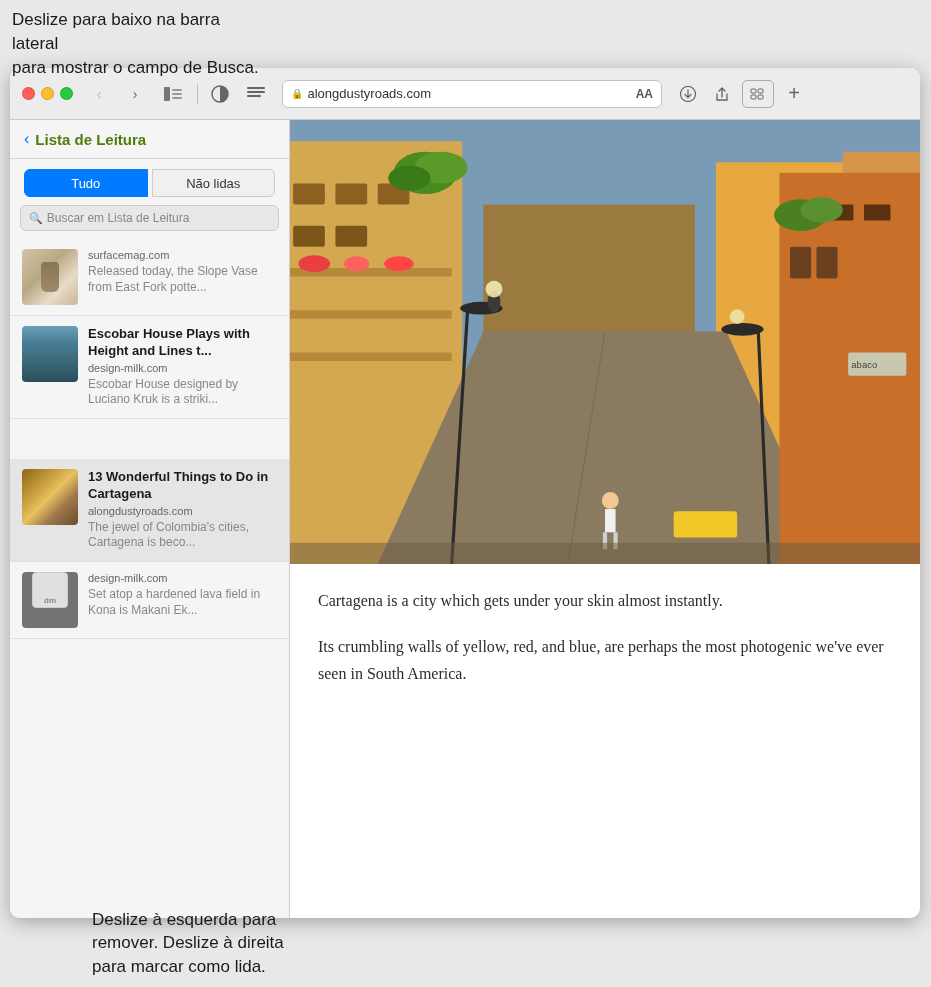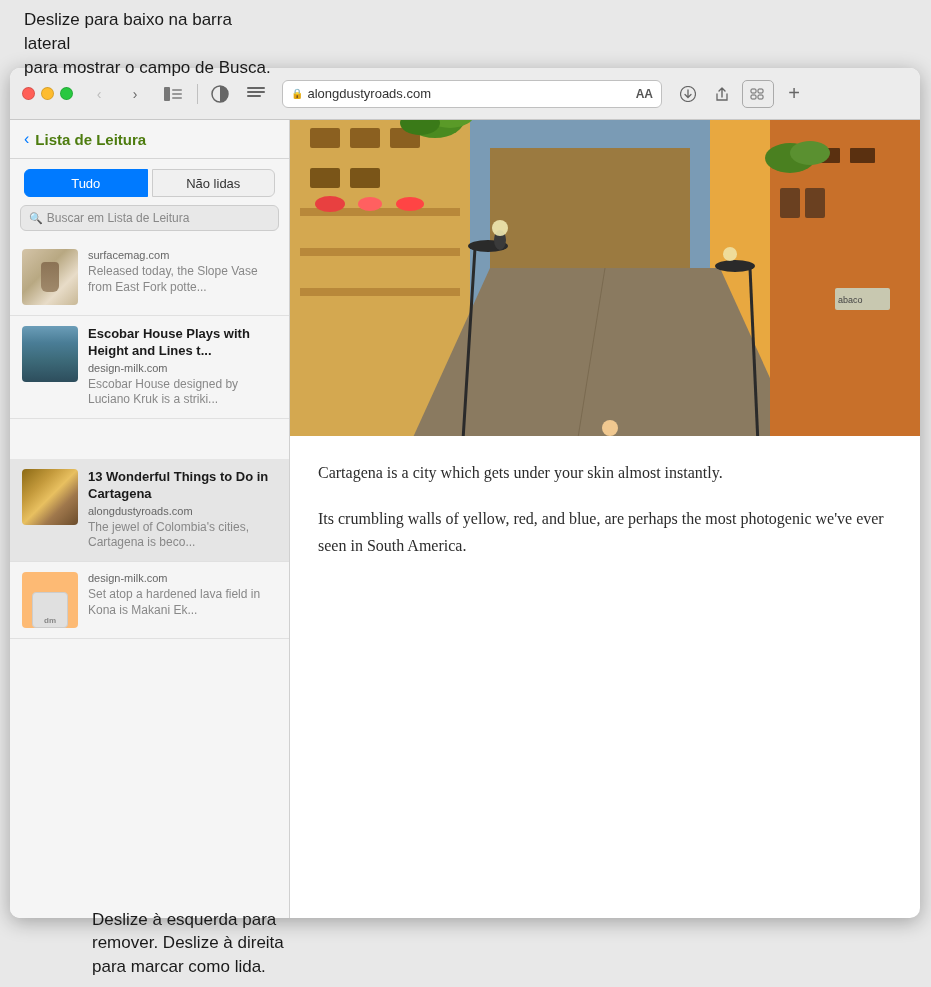--- a/index.html
+++ b/index.html
@@ -9,21 +9,21 @@
       background: #e8e8e8;
       font-family: -apple-system, BlinkMacSystemFont, 'Helvetica Neue', sans-serif;
       position: relative;
       overflow: hidden;
     }
 
     
     .annotation-top {
       position: absolute;
       top: 0;
-      left: 12px;
+      left: 0;
       width: 280px;
       font-size: 17px;
       color: #1a1a1a;
       line-height: 1.4;
       padding: 8px 12px;
       z-index: 10;
     }
 
     .annotation-bottom {
       position: absolute;
@@ -328,23 +328,23 @@
       background: linear-gradient(180deg, #6b9db8 0%, #4a7d96 30%, #3d6b7a 60%, #2d4d5c 100%);
     }
 
     
     .thumb-cartagena {
       background: linear-gradient(135deg, #8b6914 0%, #c49a3c 30%, #e8c060 50%, #a0784c 70%, #6b4c2c 100%);
     }
 
     
     .thumb-hawaii {
-      background: #fdba74;
-      display: flex;
-      align-items: flex-end;
+      background: #737373;
+      display: flex;
+      align-items: flex-start;
       justify-content: center;
     }
 
     .thumb-hawaii-inner {
       width: 36px;
       height: 36px;
       background: #e0e0e0;
       border: 1px solid #ccc;
       border-radius: 4px;
       display: flex;
@@ -384,21 +384,21 @@
     
     .article-content {
       flex: 1;
       display: flex;
       flex-direction: column;
       overflow: hidden;
     }
 
     .article-image {
       width: 100%;
-      height: 316px;
+      height: 444px;
       flex-shrink: 0;
       overflow: hidden;
       position: relative;
       background: linear-gradient(180deg,
         #c8a060 0%,
         #b8893a 5%,
         #d4a855 10%,
         #8b6030 20%,
         #6b4820 30%,
         #c09050 40%,

